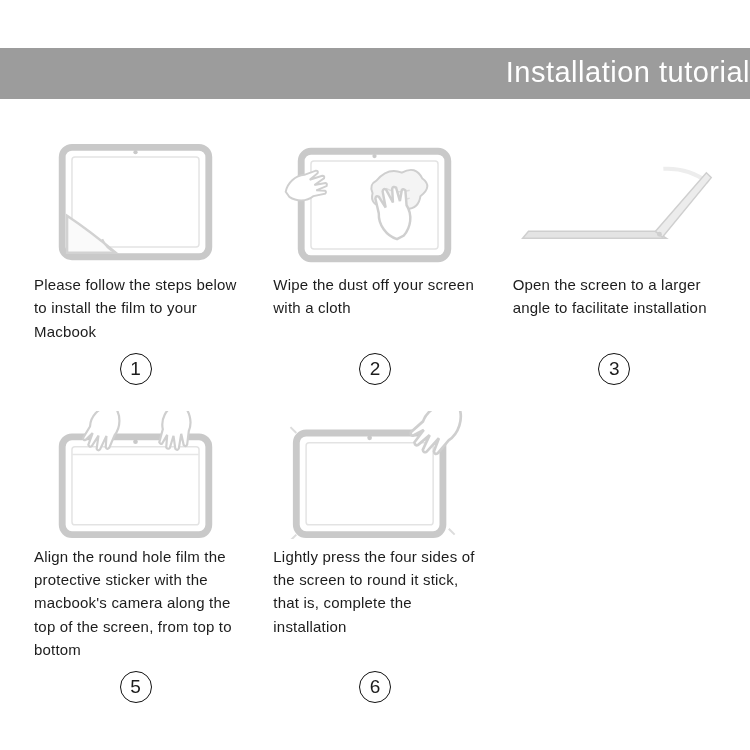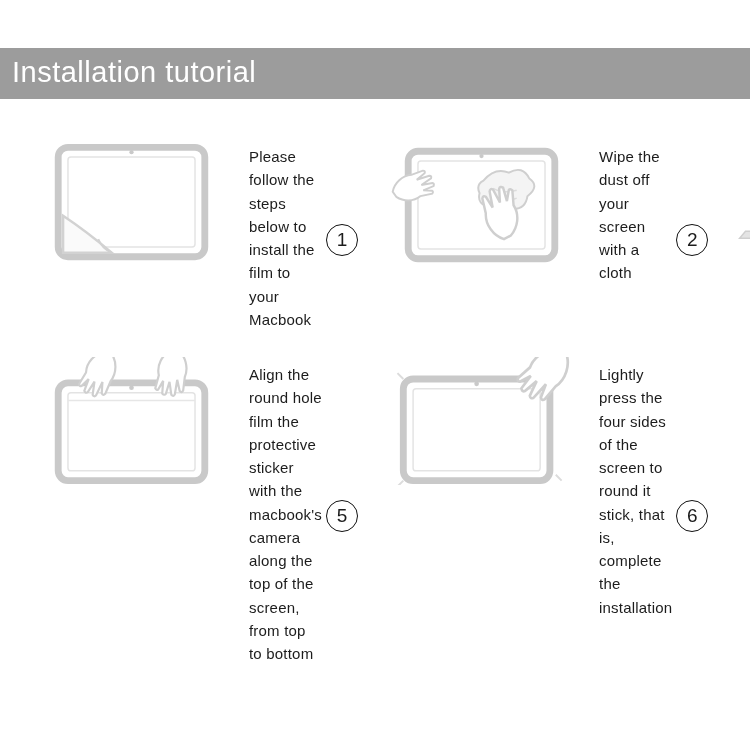--- a/index.html
+++ b/index.html
@@ -6,34 +6,34 @@
   html,body { background:#fff; }
   body {
     width:750px; height:750px; overflow:hidden;
     font-family:"Liberation Sans", sans-serif;
     color:#1c1c1c;
   }
   .header {
     margin-top:48px;
     background:#9c9c9c;
     color:#ffffff;
-    text-align:left;
+    text-align:right;
     font-size:29px;
     letter-spacing:0.5px;
-    padding:8px 0 10px 12px;
+    padding:8px 0 10px 0;
   }
   .steps {
     display:grid;
     grid-template-columns:repeat(3,1fr);
     column-gap:16px;
     row-gap:26px;
     padding:0 24px;
     margin-top:40px;
   }
-  .step { display:flex; flex-direction:row; }
+  .step { display:flex; flex-direction:column; }
   .illo {
     height:128px;
     display:flex; align-items:center; justify-content:center;
   }
   .desc {
     flex:1;
     font-size:15px;
     line-height:1.55;
     padding:6px 4px 0 10px;
     letter-spacing:0.2px;
@@ -93,20 +93,21 @@
 
   <div class="step">
     <div class="illo">
       <svg width="215" height="128" viewBox="0 0 220 130">
         <path d="M160 30 A70 70 0 0 1 206 44" fill="none" stroke="#ededed" stroke-width="4"></path>
         <path d="M22 94 L152 94 L163 101 L16 101 Z" fill="#e4e4e4" stroke="#cfcfcf" stroke-width="1.5"></path>
         <path d="M152 94 L204 34 L209 39 L159 100 Z" fill="#ececec" stroke="#cfcfcf" stroke-width="1.5"></path>
         <circle cx="156" cy="97" r="2.5" fill="#cfcfcf"></circle>
       </svg>
     </div>
+    <div class="desc">Open the screen to a larger angle to facilitate installation</div>
     <div class="badge">3</div>
   </div>
 
 
   <div class="step">
     <div class="illo">
       <svg width="215" height="128" viewBox="0 0 220 130">
         <rect x="35" y="26" width="150" height="100" rx="10" fill="#fff" stroke="#c9c9c9" stroke-width="7"></rect>
         <rect x="45" y="36" width="130" height="80" rx="3" fill="#fff" stroke="#e3e3e3" stroke-width="1.5"></rect>
         <circle cx="110" cy="31" r="2.4" fill="#c9c9c9"></circle>

